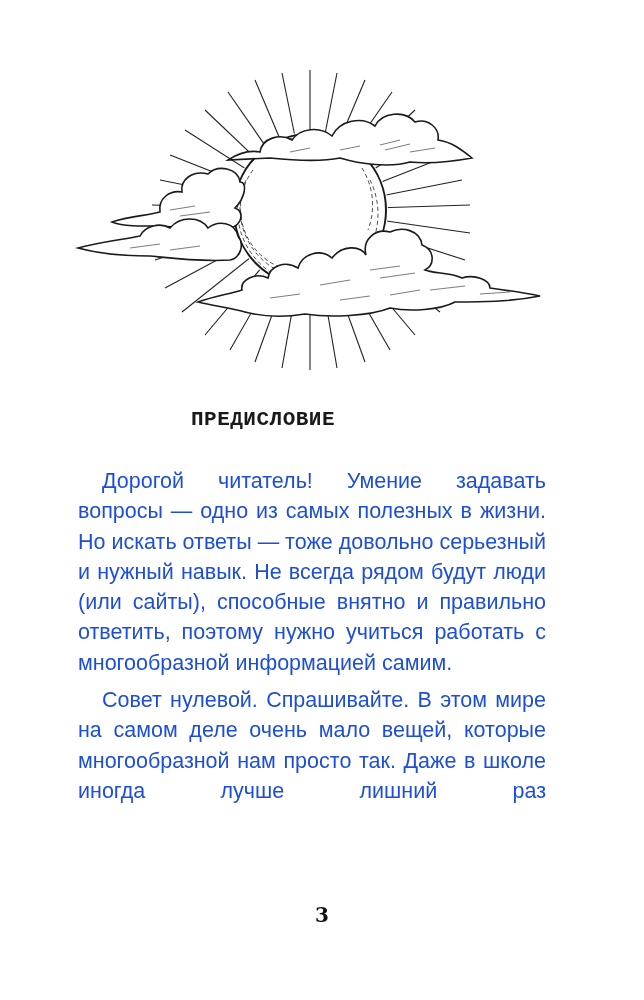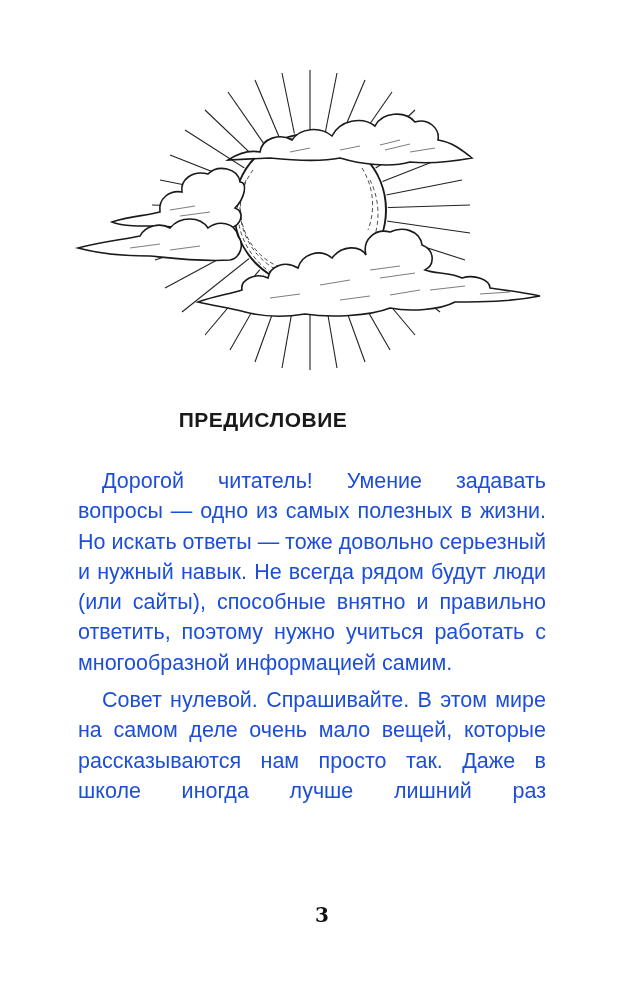--- a/index.html
+++ b/index.html
@@ -1,18 +1,18 @@
 <!DOCTYPE html>
 <html><head>
   <meta charset="utf-8">
   <style>
     html, body { margin: 0; padding: 0; background: #ffffff; }
     body { width: 644px; height: 1000px; position: relative; overflow: hidden; font-family: "Liberation Sans", sans-serif; color: #1c1c1c; }
     .illustration { position: absolute; left: 70px; top: 40px; width: 500px; height: 350px; }
-    .heading { position: absolute; left: 0; width: 526px; top: 408px; text-align: center; font-family: Liberation Sans, sans-serif; font-weight: bold; font-size: 21px; letter-spacing: 0.5px; color: #1a1a1a; }
+    .heading { position: absolute; left: 0; width: 526px; top: 408px; text-align: center; font-family: Liberation Mono, monospace; font-weight: bold; font-size: 21px; letter-spacing: 0.5px; color: #1a1a1a; }
     .body-text { position: absolute; left: 78px; width: 468px; top: 466px; font-size: 21.5px; line-height: 30.3px; color: #1d4ed8; }
     .body-text p { margin: 0 0 7px 0; text-indent: 24px; text-align: justify; text-align-last: left; }
     .body-text p.last { text-align-last: justify; }
     .page-number { position: absolute; left: 0; width: 644px; top: 903px; text-align: center; font-family: "DejaVu Serif", serif; font-weight: bold; font-size: 20px; color: #111; }
   </style>
 </head>
 <body>
 
 <div class="illustration">
   <svg width="500" height="350" viewBox="0 0 500 350" xmlns="http://www.w3.org/2000/svg">
@@ -109,16 +109,16 @@
           <line x1="320" y1="255" x2="350" y2="250"></line>
       </g>
     </g>
   </svg>
 </div>
 
 <div class="heading">ПРЕДИСЛОВИЕ</div>
 
 <div class="body-text">
   <p>Дорогой читатель! Умение задавать вопросы — одно из самых полезных в жиз­ни. Но искать ответы — тоже довольно серьезный и нужный навык. Не всегда рядом будут люди (или сайты), способные внятно и правильно ответить, поэтому нужно учить­ся работать с многообразной информацией самим.</p>
-  <p class="last">Совет нулевой. Спрашивайте. В этом мире на самом деле очень мало вещей, которые рассказываются нам просто так. Даже в школе иногда лучше лишний раз</p>
+  <p class="last">Совет нулевой. Спрашивайте. В этом мире на самом деле очень мало вещей, которые многообразной нам просто так. Даже в школе иногда лучше лишний раз</p>
 </div>
 
 <div class="page-number">3</div>
 
 </body></html>

